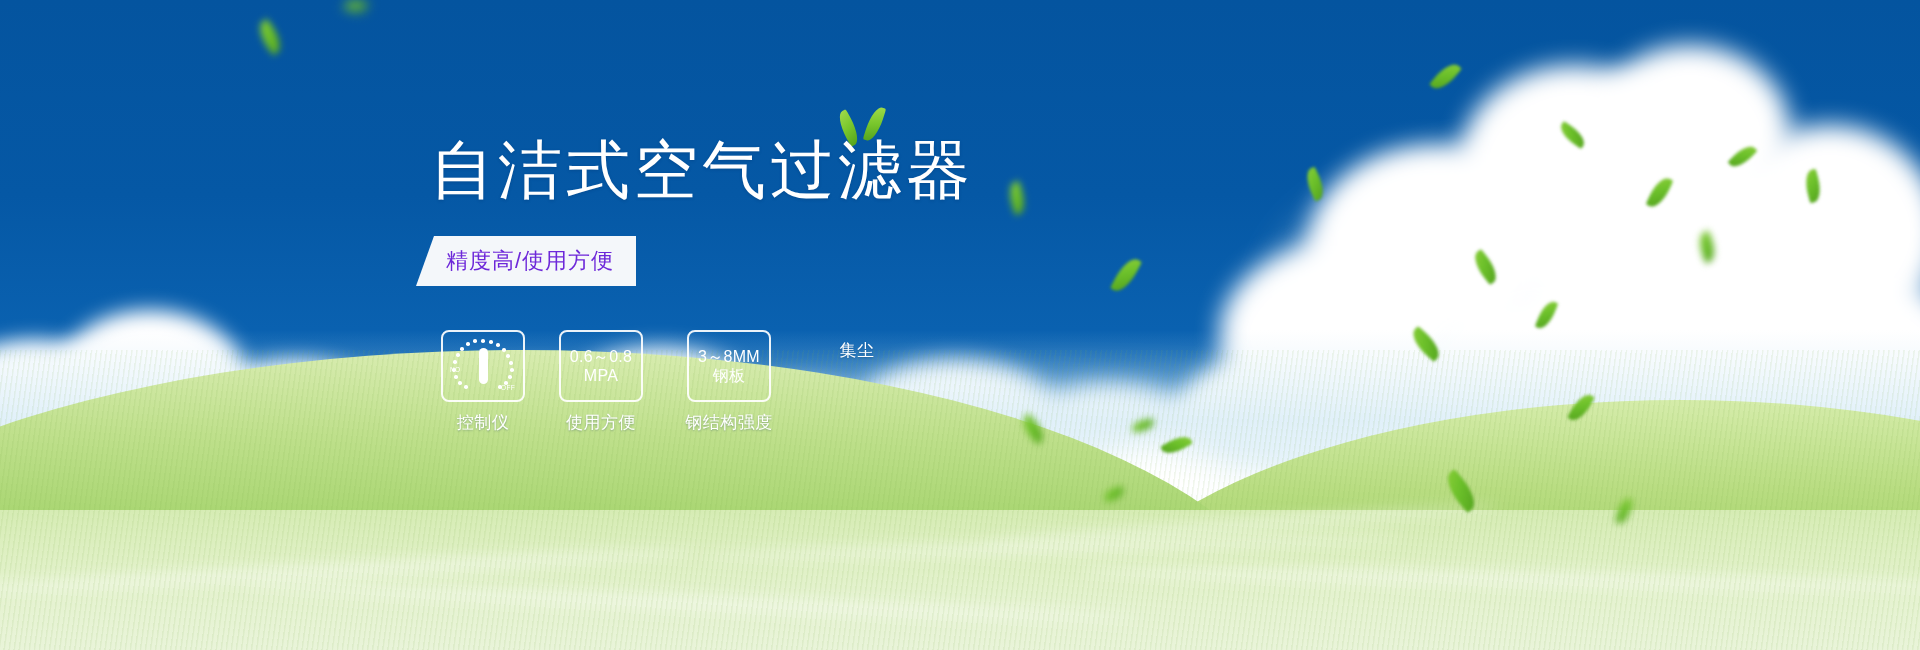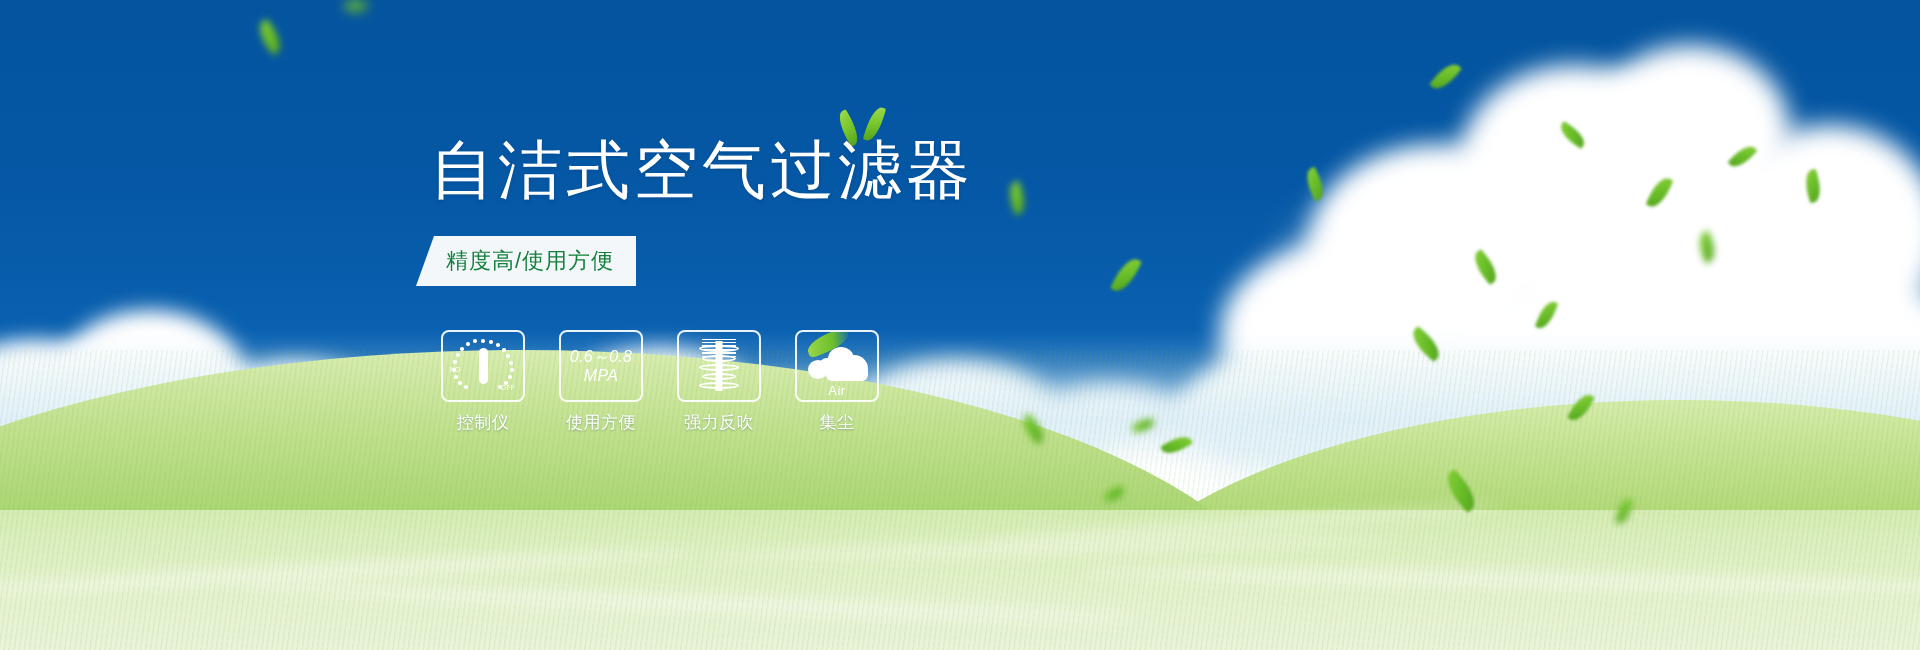--- a/index.html
+++ b/index.html
@@ -108,41 +108,41 @@
     background:#0c4d96;
     color:#ffffff;
     font-size:22px; letter-spacing:1px;
     display:flex; align-items:center; justify-content:center;
     padding:0 26px 0 22px;
     clip-path:polygon(0 0, 100% 0, calc(100% - 18px) 100%, 0 100%);
   }
   #tag-secondary{
     position:relative; margin-left:-14px;
     background:#f4f7fa;
-    color:#15803d;
+    color:#6d28d9;
     font-size:22px; letter-spacing:1px;
     display:flex; align-items:center; justify-content:center;
     padding:0 22px 0 30px;
     clip-path:polygon(18px 0, 100% 0, 100% 100%, 0 100%);
   }
 
   
   #features{
     position:absolute; left:438px; top:330px;
     display:flex; gap:28px; align-items:flex-start;
   }
   .feature{ width:90px; display:flex; flex-direction:column; align-items:center; }
   .feature-box{
     width:84px; height:72px; border:2px solid rgba(255,255,255,.92);
     border-radius:8px; display:flex; align-items:center; justify-content:center;
     position:relative; overflow:hidden;
   }
   .feature-text{
     color:#ffffff; font-size:16px; line-height:19px; text-align:center;
-    letter-spacing:.3px; white-space:pre-line;font-style:italic;
+    letter-spacing:.3px; white-space:pre-line;
   }
   .feature-caption{
     margin-top:9px; color:#ffffff; font-size:17px; letter-spacing:.5px; white-space:nowrap;
     text-shadow:0 1px 2px rgba(0,40,90,.3);
   }
   .f-wide{ width:110px; }
 
   
   .gauge{ position:relative; width:62px; height:56px; }
   .gauge .dot{ position:absolute; width:3.6px; height:3.6px; background:#fff; border-radius:50%; }
@@ -312,46 +312,28 @@
       </div>
 
       <div class="feature">
         <div class="feature-box">
           <div class="feature-text">0.6～0.8
 MPA</div>
         </div>
         <div class="feature-caption">使用方便</div>
       </div>
 
+
+      <div class="feature f-wide">
+        <div class="feature-box">
+          <div class="feature-text">3～8MM
+钢板</div>
+        </div>
+        <div class="feature-caption">钢结构强度</div>
+      </div>
+
       <div class="feature">
-        <div class="feature-box">
-          <div class="coil">
-            <div class="core"></div>
-            <div class="hatch"></div>
-            <div class="ring" style="top:8px;  width:40px;"></div>
-            <div class="ring" style="top:18px; width:34px;"></div>
-            <div class="ring" style="top:27px; width:40px;"></div>
-            <div class="ring" style="top:36px; width:34px;"></div>
-            <div class="ring" style="top:45px; width:40px;"></div>
-          </div>
-        </div>
-        <div class="feature-caption">强力反吹</div>
-      </div>
-
-
-      <div class="feature">
-        <div class="feature-box">
-          <div class="airicon">
-            <div class="swoosh"></div>
-            <div class="c1"></div>
-            <div class="c2"></div>
-            <div class="c3"></div>
-            <div class="c4"></div>
-            <div class="gap1"></div>
-            <div class="air-lbl">Air</div>
-          </div>
-        </div>
         <div class="feature-caption">集尘</div>
       </div>
 
     </div>
   </div>
 </div>
 
 </body></html>

